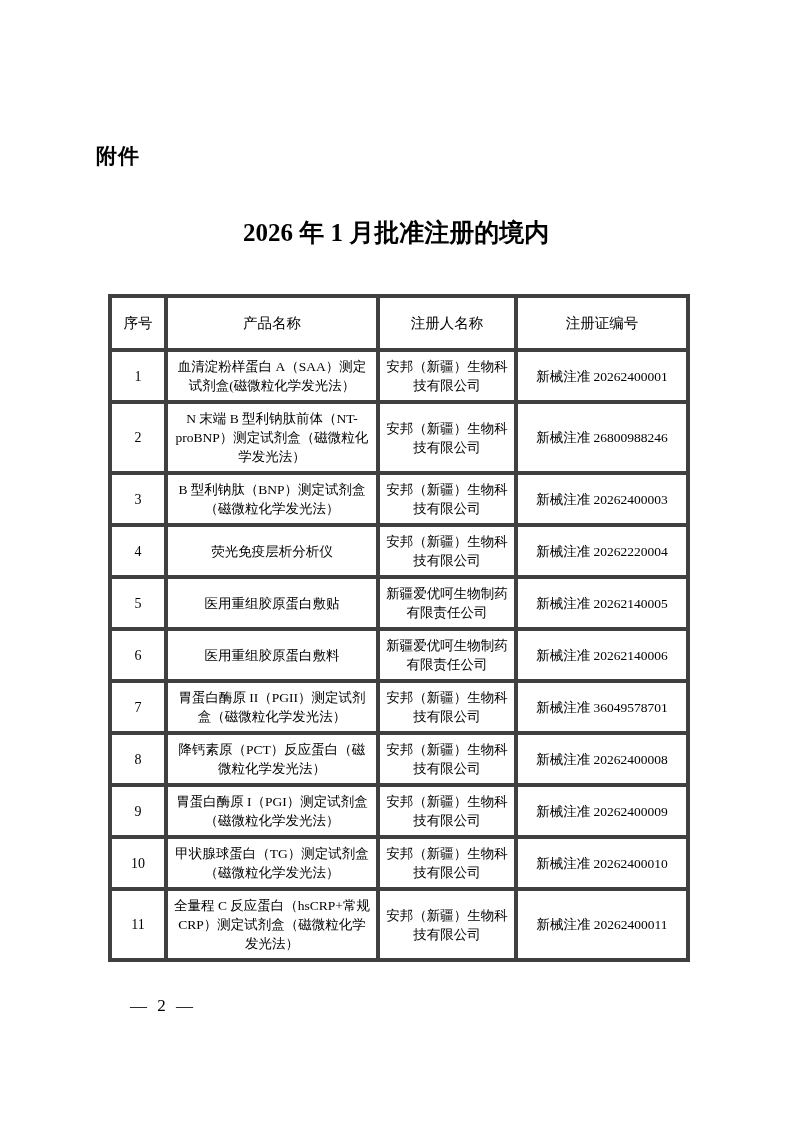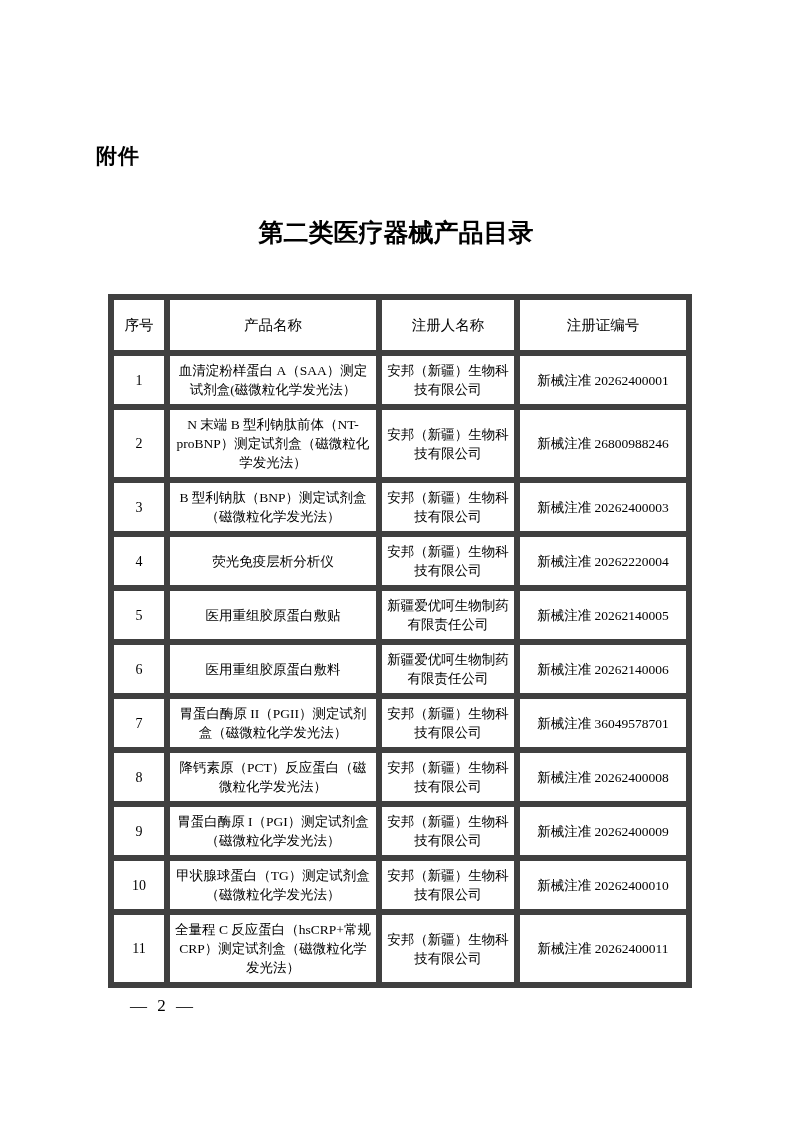--- a/index.html
+++ b/index.html
@@ -48,21 +48,21 @@
   table.catalog {
     position: absolute;
     left: 108px;
     top: 294px;
     width: 578px;
     border-collapse: collapse;
     table-layout: fixed;
     font-size: 13.5px;
   }
   table.catalog td, table.catalog th {
-    border: 6px solid #404040;
+    border: 4px solid #404040;
     padding: 5px 4px;
     text-align: center;
     vertical-align: middle;
     line-height: 19px;
     font-weight: normal;
   }
   table.catalog thead td {
     height: 40px;
     font-size: 14.5px;
   }
@@ -85,21 +85,21 @@
   }
 </style>
 </head>
 <body>
 
 <div class="page">
 
   <div class="attachment-label">附件</div>
 
   <div class="doc-title">
-    <span class="line">第二类医疗器械产品目录</span>
+    <span class="line">2026 年 1 月批准注册的境内</span>
   </div>
 
   <table class="catalog">
     <colgroup>
       <col class="c-no">
       <col class="c-name">
       <col class="c-reg">
       <col class="c-cert">
     </colgroup>
     <thead>

